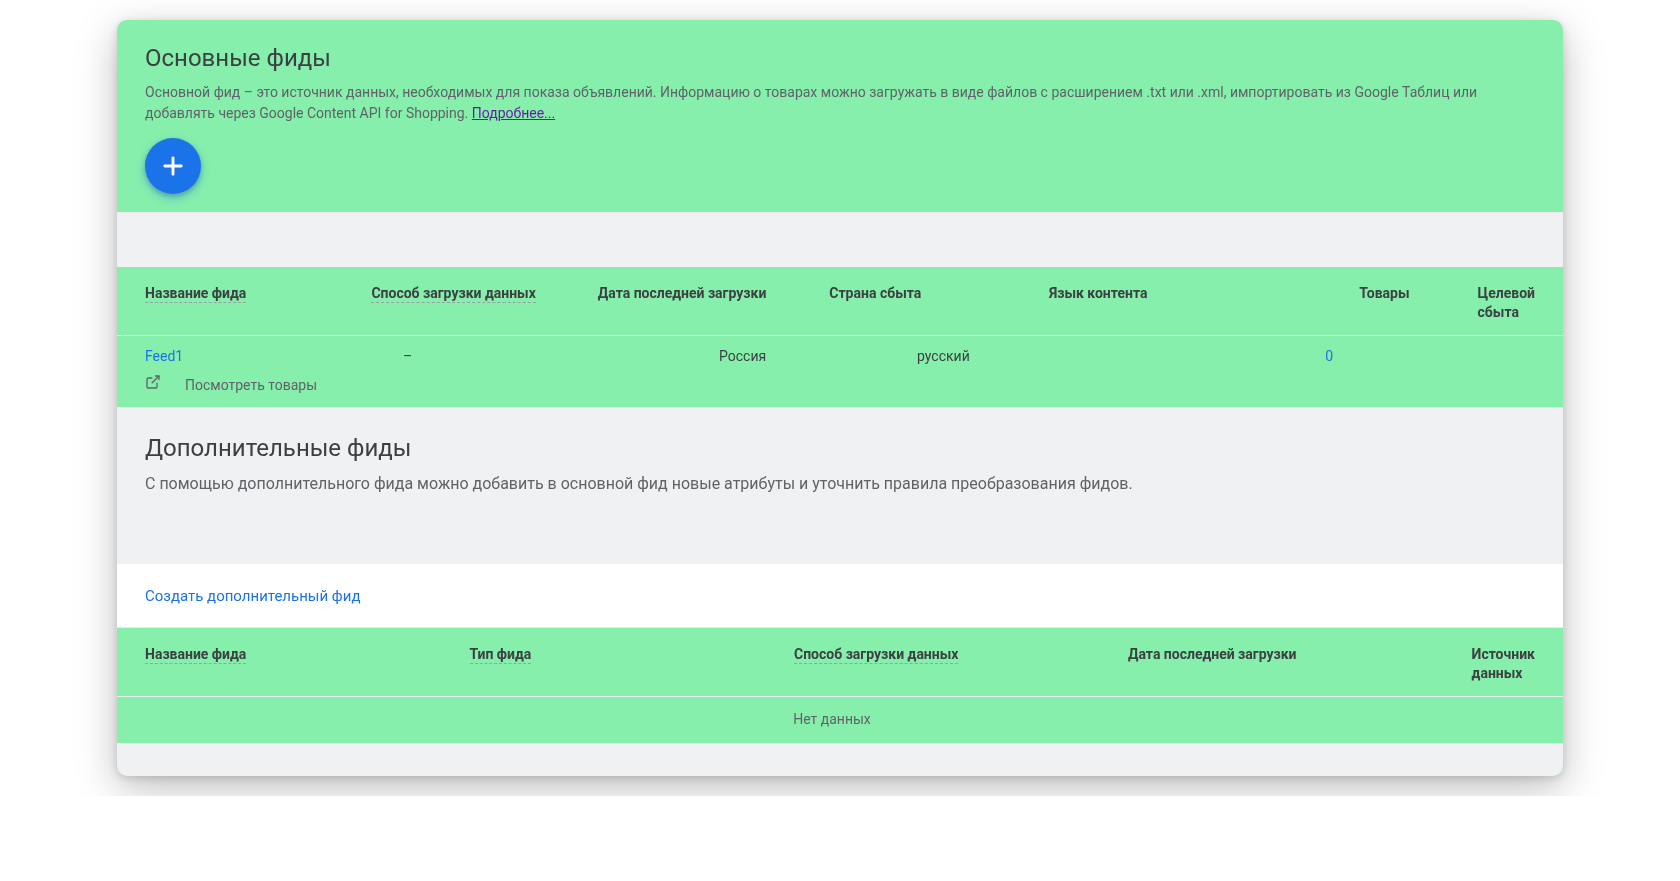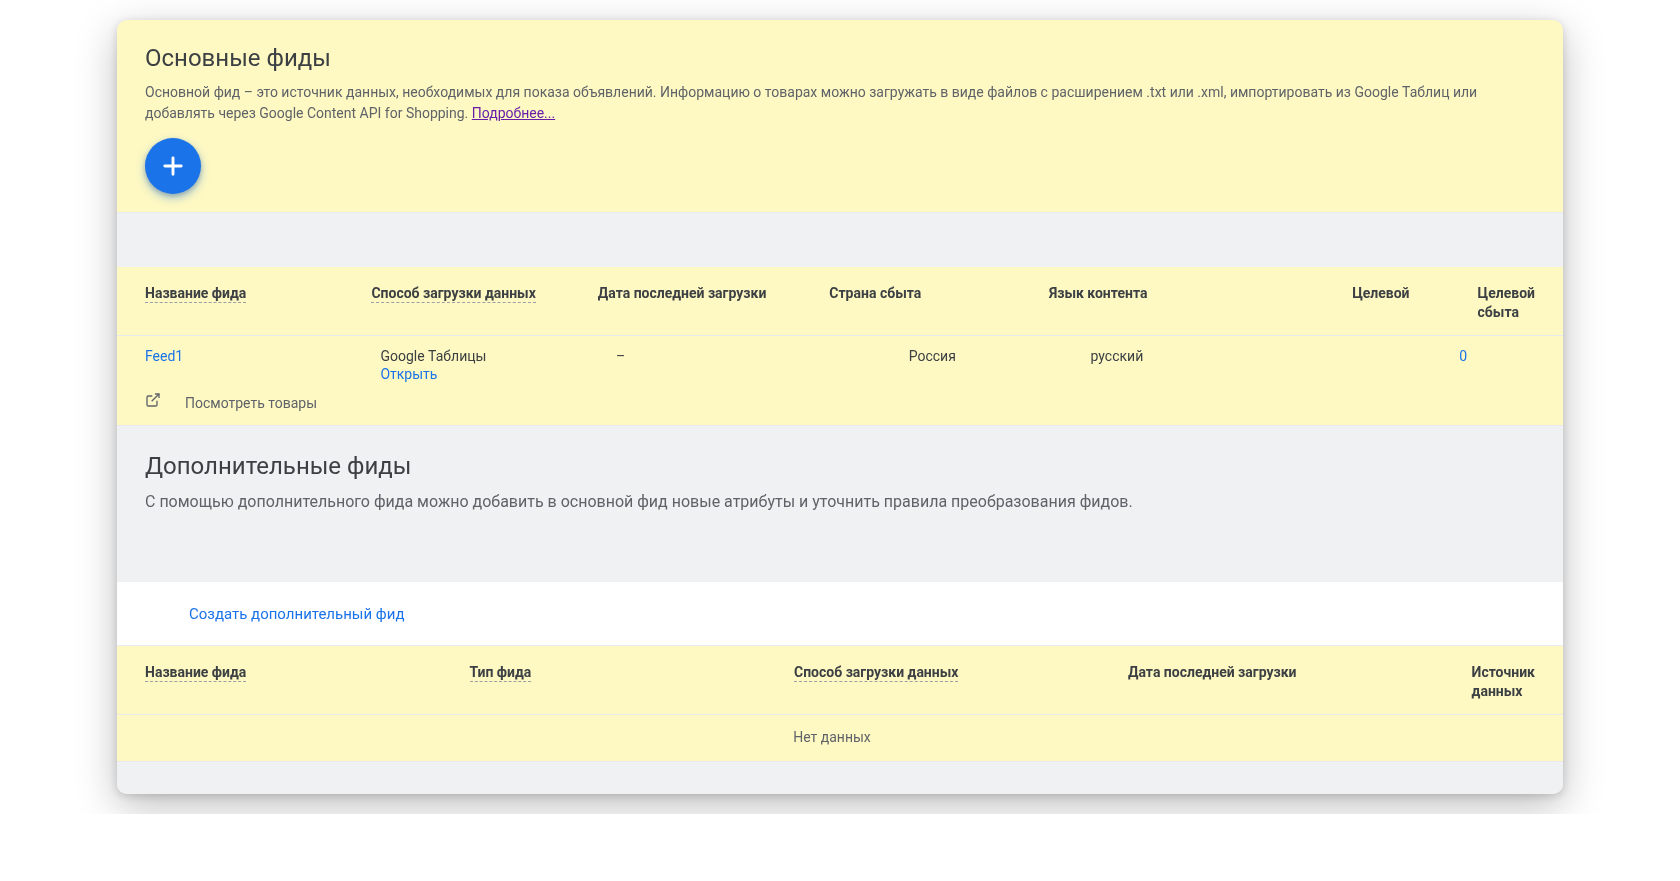--- a/index.html
+++ b/index.html
@@ -10,21 +10,21 @@
     
     body {
       font-family: Roboto, "Helvetica Neue", Arial, sans-serif;
       background: #fff;
       padding: 20px;
     }
     
     .card {
       width: 1446px;
       margin: 0 auto;
-      background: #fef9c3;
+      background: #86efac;
       border-radius: 10px;
       box-shadow: 0 12px 40px rgba(0,0,0,0.25), 0 2px 8px rgba(0,0,0,0.15);
       overflow: hidden;
     }
     
     .section-header {
       padding: 24px 28px 0 28px;
     }
     
     h1.section-title {
@@ -197,21 +197,20 @@
       padding: 22px 28px 22px 28px;
       border-bottom: 1px solid #e8eaed;
       background: #fff;
     }
     
     .create-link {
       color: #1a73e8;
       text-decoration: none;
       font-size: 15px;
       cursor: pointer;
-      margin-left: 44px;
     }
     
     
     .s-col-name    { width: 290px; }
     .s-col-type    { width: 290px; }
     .s-col-method  { width: 300px; }
     .s-col-date    { width: 310px; }
     .s-col-source  { flex: 1; }
     
     .no-data {
@@ -250,31 +249,27 @@
 
   <div class="gap"></div>
 
   <div class="table-wrap">
     <div class="th-row">
       <div class="p-col-name"><span class="th sortable">Название фида</span></div>
       <div class="p-col-method"><span class="th sortable">Способ загрузки данных</span></div>
       <div class="p-col-date"><span class="th">Дата последней загрузки</span></div>
       <div class="p-col-country"><span class="th">Страна сбыта</span></div>
       <div class="p-col-lang"><span class="th">Язык контента</span></div>
-      <div class="p-col-items"><span class="th">Целевой</span></div>
+      <div class="p-col-items"><span class="th">Товары</span></div>
       <div class="p-col-service"><span class="th">Целевой сбыта</span></div>
     </div>
 
     <div class="td-row">
       <div class="p-col-name td">
         <a class="feed-name">Feed1</a>
-      </div>
-      <div class="p-col-method td">
-        <span>Google Таблицы</span>
-        <a class="open-link">Открыть</a>
       </div>
       <div class="p-col-date td"><span>–</span></div>
       <div class="p-col-country td"><span>Россия</span></div>
       <div class="p-col-lang td"><span>русский</span></div>
       <div class="p-col-items td"><a class="items-count">0</a></div>
       <div class="p-col-service td"><span></span></div>
     </div>
 
     <div class="view-products-row">
       <span class="open-icon">

